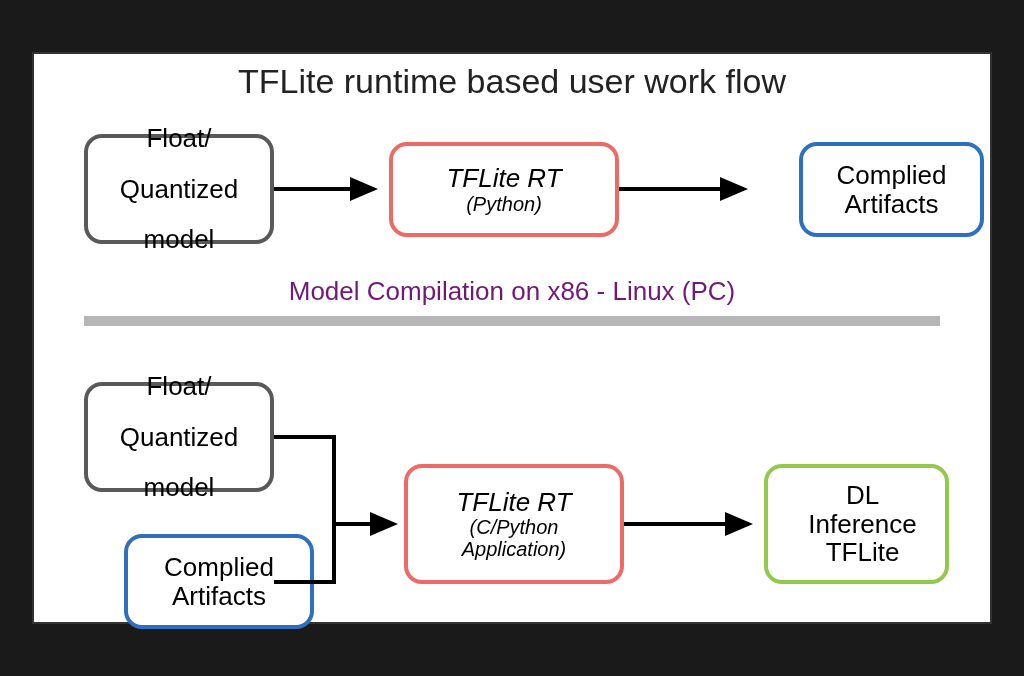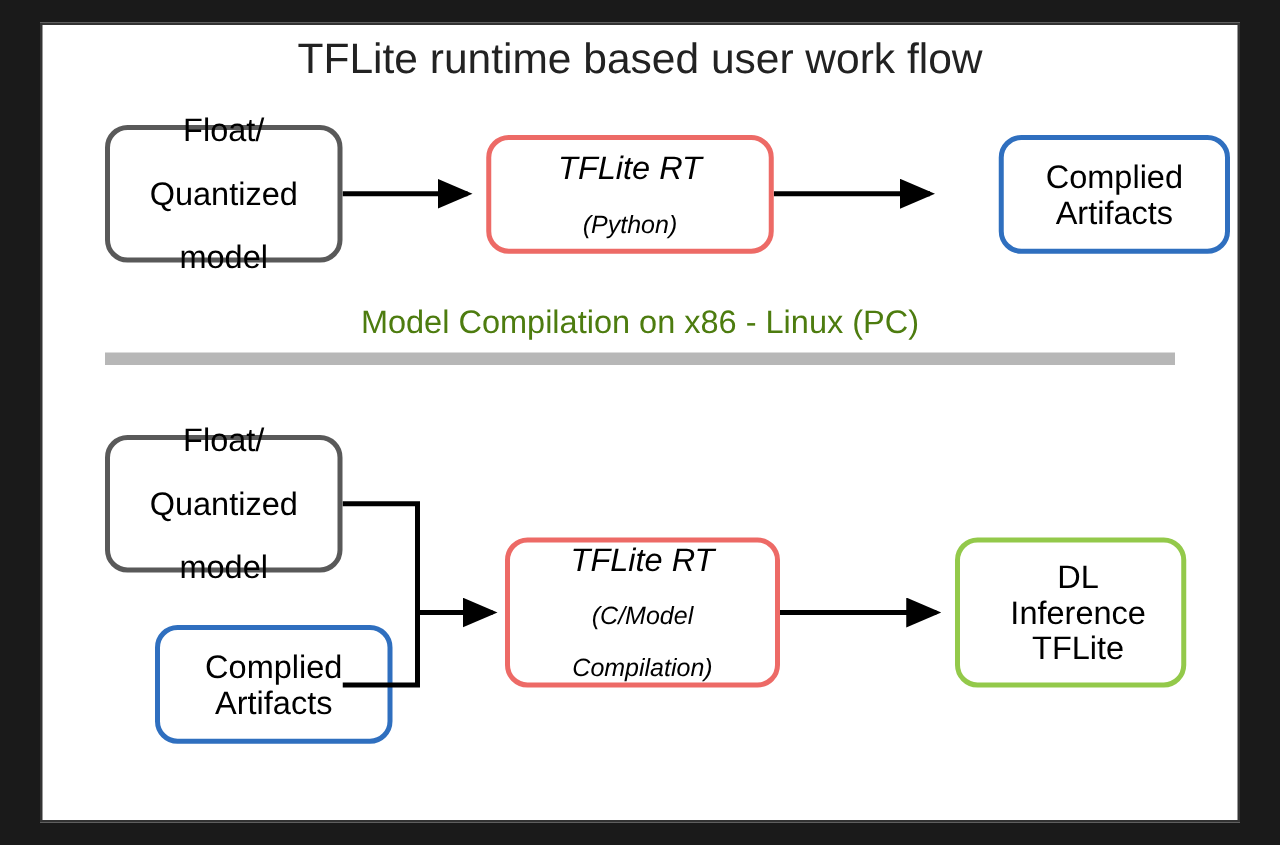--- a/index.html
+++ b/index.html
@@ -10,21 +10,21 @@
       display: flex;
       align-items: center;
       justify-content: center;
       font-family: "Segoe UI", Tahoma, Arial, sans-serif;
     }
     .canvas {
       position: relative;
       background: #fff;
       border: 2px solid #333;
       width: 960px;
-      height: 640px;
+      height: 572px;
     }
     .title {
       position: absolute;
       top: 8px;
       left: 0; right: 0;
       text-align: center;
       font-size: 34px;
       font-weight: 400;
       color: #222;
     }
@@ -33,31 +33,31 @@
       border-radius: 18px;
       background: #fff;
       display: flex;
       flex-direction: column;
       align-items: center;
       justify-content: center;
       text-align: center;
       line-height: 1.1;
     }
     .node .main { font-size: 26px; }
-    .node .sub { font-size: 20px; margin-top: 20px; }
+    .node .sub { font-size: 20px; }
     .border-dark  { border: 4px solid #595959; gap: 22px; }
     .border-red   { border: 4px solid #ed6a66; font-style: italic; }
     .border-blue  { border: 4px solid #2f6fbf; margin-left: 40px; }
     .border-green { border: 4px solid #93c94a; padding-left: 12px; }
     .caption {
       position: absolute;
       left: 0; right: 0;
       text-align: center;
       font-size: 26px;
-      color: #4d7c0f;
+      color: #701a75;
     }
     .divider {
       position: absolute;
       left: 50px; right: 50px;
       height: 10px;
       background: #b7b7b7;
     }
   </style>
 </head>
 <body>
@@ -108,22 +108,22 @@
     <span class="main">model</span>
   </div>
 
   <div class="node border-blue" style="left:50px; top:480px; width:190px; height:95px;">
     <span class="main">Complied</span>
     <span class="main">Artifacts</span>
   </div>
 
   <div class="node border-red" style="left:370px; top:410px; width:220px; height:120px;">
     <span class="main">TFLite RT</span>
-    <span class="sub">(C/Model</span>
-    <span class="sub">Compilation)</span>
+    <span class="sub">(C/Python</span>
+    <span class="sub">Application)</span>
   </div>
 
   <div class="node border-green" style="left:730px; top:410px; width:185px; height:120px;">
     <span class="main">DL</span>
     <span class="main">Inference</span>
     <span class="main">TFLite</span>
   </div>
 
   <svg style="position:absolute; left:240px; top:360px; width:135px; height:190px;">
     <defs>

